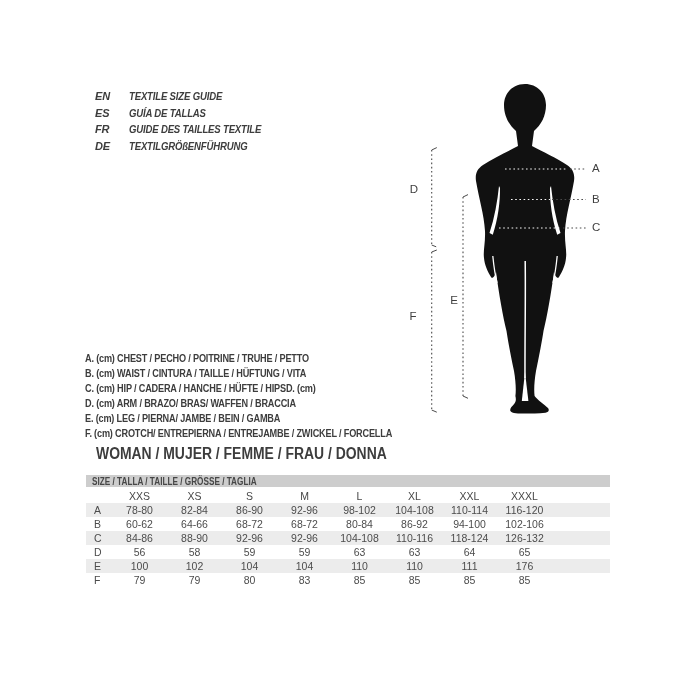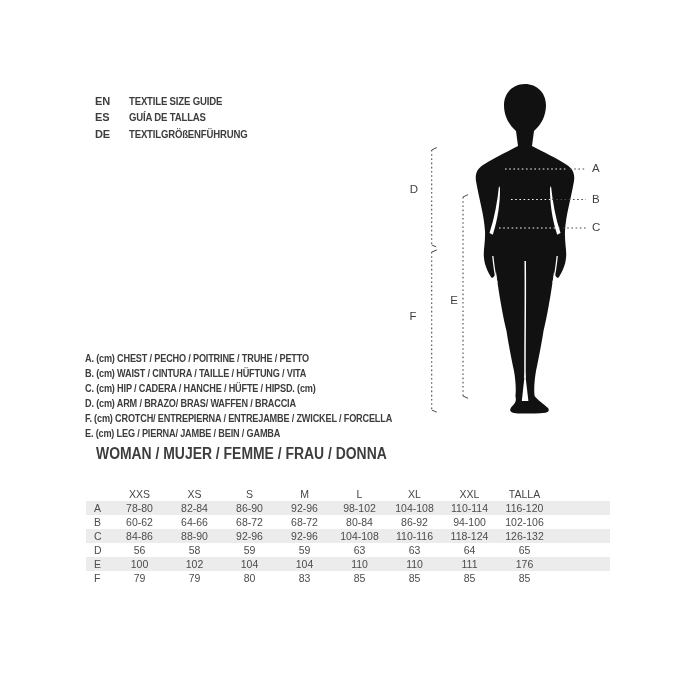--- a/index.html
+++ b/index.html
@@ -3,60 +3,64 @@
 <meta charset="utf-8">
 <style>
   html,body{margin:0;padding:0;background:#ffffff;}
   *{box-sizing:border-box;font-family:"Liberation Sans", sans-serif;}
   .canvas{position:relative;width:700px;height:700px;background:#fff;overflow:hidden;}
 
   .cond{display:inline-block;transform:scaleX(.87);transform-origin:0 50%;white-space:nowrap;}
 
   
   .lang-block{position:absolute;left:95px;top:90px;}
-  .lang-row{display:flex;height:16.5px;align-items:flex-end;}
+  .lang-row{display:flex;height:16.5px;align-items:flex-start;font-style:italic;}
   .lang-code{width:34px;font-size:11px;font-weight:700;color:var(--text,#3d3d3d);letter-spacing:-.2px;}
   .lang-title{font-size:11px;font-weight:700;color:var(--text,#3d3d3d);letter-spacing:-.2px;}
 
   
   .figure{position:absolute;left:400px;top:78px;width:220px;height:352px;}
 
   
   .legend{position:absolute;left:85px;top:350px;}
   .legend-row{height:15px;display:flex;align-items:center;}
   .legend-row span{font-size:10.5px;font-weight:700;color:var(--text,#3d3d3d);letter-spacing:-.2px;}
 
   
   .woman-line{position:absolute;left:96px;top:450px;height:13px;display:flex;align-items:flex-end;
     font-size:16px;font-weight:700;color:var(--text,#3d3d3d);}
 
   
   .size-table{position:absolute;left:86px;top:475px;width:524px;}
   .size-bar{height:12px;background:var(--bar,#cdcdcd);display:flex;align-items:center;padding-left:6px;}
   .size-bar span{font-size:10px;font-weight:700;color:#474747;transform:scaleX(.82);transform-origin:0 50%;white-space:nowrap;}
-  .table-rows{margin-top:12px;}
+  .table-rows{margin-top:2px;}
   .trow{display:grid;grid-template-columns:26px repeat(8,55px) 1fr;height:14px;align-items:center;}
   .trow.stripe{background:var(--stripe,#ececec);}
   .trow .rlabel{padding-left:8px;text-align:left;font-size:10.5px;color:#4c4c4c;}
   .trow .cell{text-align:center;font-size:10.5px;color:#4c4c4c;}
   .trow.thead .cell{color:#474747;}
 </style>
 </head>
 <body>
 
 <div class="canvas">
 
   <div class="lang-block" id="langs">
       <div class="lang-row">
         <span class="lang-code">EN</span>
         <span class="lang-title cond">TEXTILE SIZE GUIDE</span>
       </div>
       <div class="lang-row">
         <span class="lang-code">ES</span>
         <span class="lang-title cond">GUÍA DE TALLAS</span>
+      </div>
+      <div class="lang-row">
+        <span class="lang-code">FR</span>
+        <span class="lang-title cond">GUIDE DES TAILLES TEXTILE</span>
       </div>
       <div class="lang-row">
         <span class="lang-code">DE</span>
         <span class="lang-title cond">TEXTILGRÖßENFÜHRUNG</span>
       </div>
     </div>
 
   <svg class="figure" viewBox="400 78 220 352">
 
     <path fill="#111111" d="
@@ -131,43 +135,46 @@
       <div class="legend-row">
         <span class="cond">B. (cm) WAIST / CINTURA / TAILLE / HÜFTUNG / VITA</span>
       </div>
       <div class="legend-row">
         <span class="cond">C. (cm) HIP / CADERA / HANCHE / HÜFTE / HIPSD. (cm)</span>
       </div>
       <div class="legend-row">
         <span class="cond">D. (cm) ARM / BRAZO/ BRAS/ WAFFEN / BRACCIA</span>
       </div>
       <div class="legend-row">
+        <span class="cond">E. (cm) LEG / PIERNA/ JAMBE / BEIN / GAMBA</span>
+      </div>
+      <div class="legend-row">
         <span class="cond">F. (cm) CROTCH/ ENTREPIERNA / ENTREJAMBE / ZWICKEL / FORCELLA</span>
-      </div>
-      <div class="legend-row">
-        <span class="cond">E. (cm) LEG / PIERNA/ JAMBE / BEIN / GAMBA</span>
       </div>
     </div>
 
   <div class="woman-line">
     <span class="cond">WOMAN / MUJER / FEMME / FRAU / DONNA</span>
   </div>
 
   <div class="size-table">
+    <div class="size-bar">
+      <span>SIZE / TALLA / TAILLE / GRÖSSE / TAGLIA</span>
+    </div>
     <div class="table-rows" id="table-rows">
         <div class="trow thead">
           <span class="rlabel"></span>
           <span class="cell">XXS</span>
           <span class="cell">XS</span>
           <span class="cell">S</span>
           <span class="cell">M</span>
           <span class="cell">L</span>
           <span class="cell">XL</span>
           <span class="cell">XXL</span>
-          <span class="cell">TALLA</span>
+          <span class="cell">XXXL</span>
           <span class="cell"></span>
         </div>
         <div class="trow stripe">
           <span class="rlabel">A</span>
           <span class="cell">78-80</span>
           <span class="cell">82-84</span>
           <span class="cell">86-90</span>
           <span class="cell">92-96</span>
           <span class="cell">98-102</span>
           <span class="cell">104-108</span>

